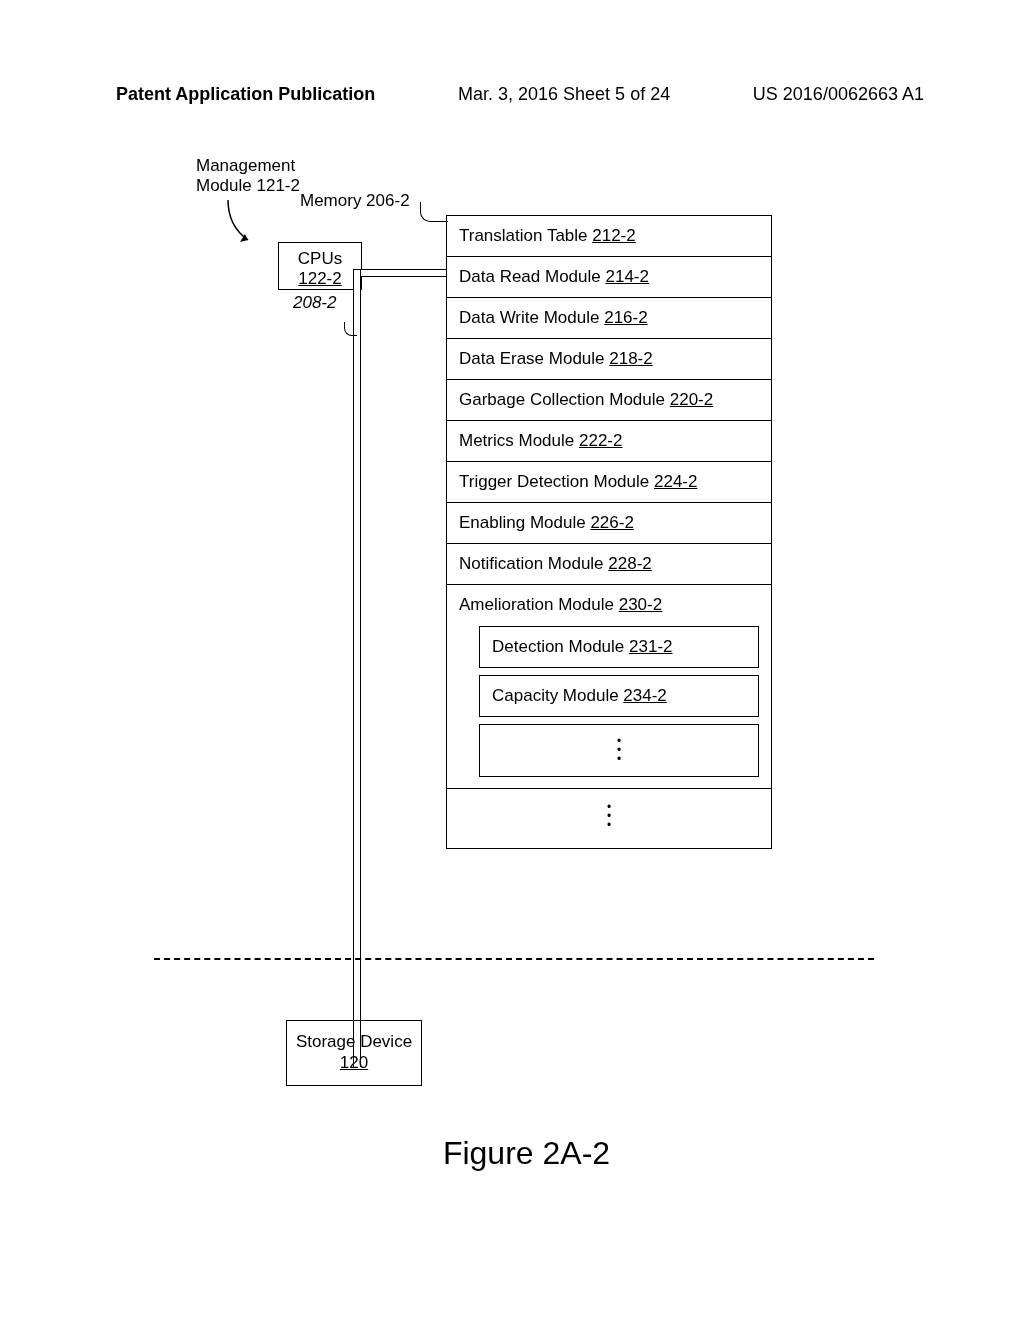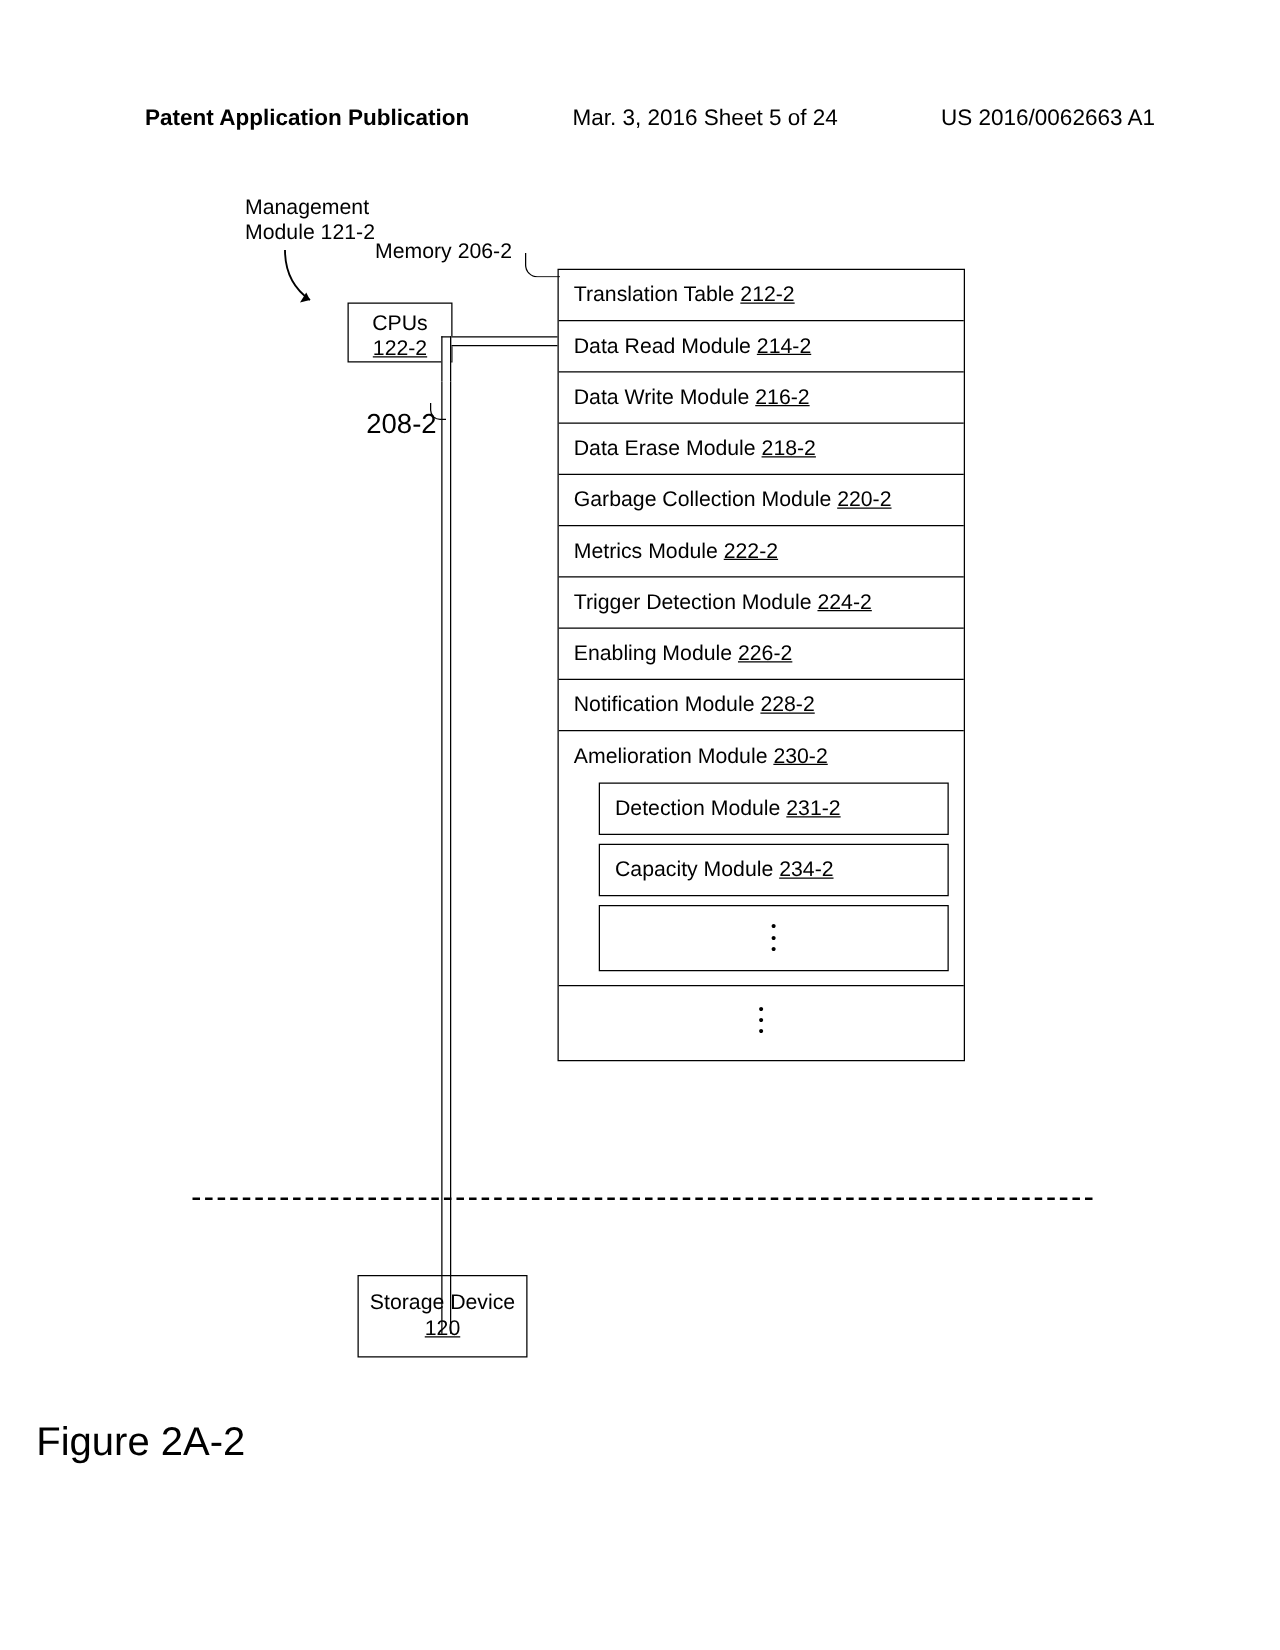--- a/index.html
+++ b/index.html
@@ -141,22 +141,23 @@
     width: 8px;
     height: 36px;
     border-left: 1.5px solid #000;
     border-top: 1.5px solid #000;
     border-right: 1.5px solid #000;
     background: #fff;
   }
   .bus-label {
     position: absolute;
     left: 293px;
-    top: 176px;
-    font-size: 22px;
+    top: 143px;
+    font-size: 17px;
+    font-style: italic;
   }
   .bus-label-leader {
     position: absolute;
     left: 344px;
     top: 172px;
     width: 13px;
     height: 14px;
     border-bottom: 1.5px solid #000;
     border-left: 1.5px solid #000;
     border-bottom-left-radius: 8px;
@@ -184,20 +185,21 @@
     padding-top: 10px;
     line-height: 1.25;
   }
   .storage-box .ref { text-decoration: underline; }
 
   
   .fig-caption {
     position: absolute;
     left: 0; right: 0;
     top: 985px;
+    text-align: center;
     font-size: 32px;
     padding-left: 29px;
   }
 
   
   .amelioration-group {
     padding: 10px 12px 4px 12px;
   }
   .outer-dots {
     padding: 14px 0 18px 0;

